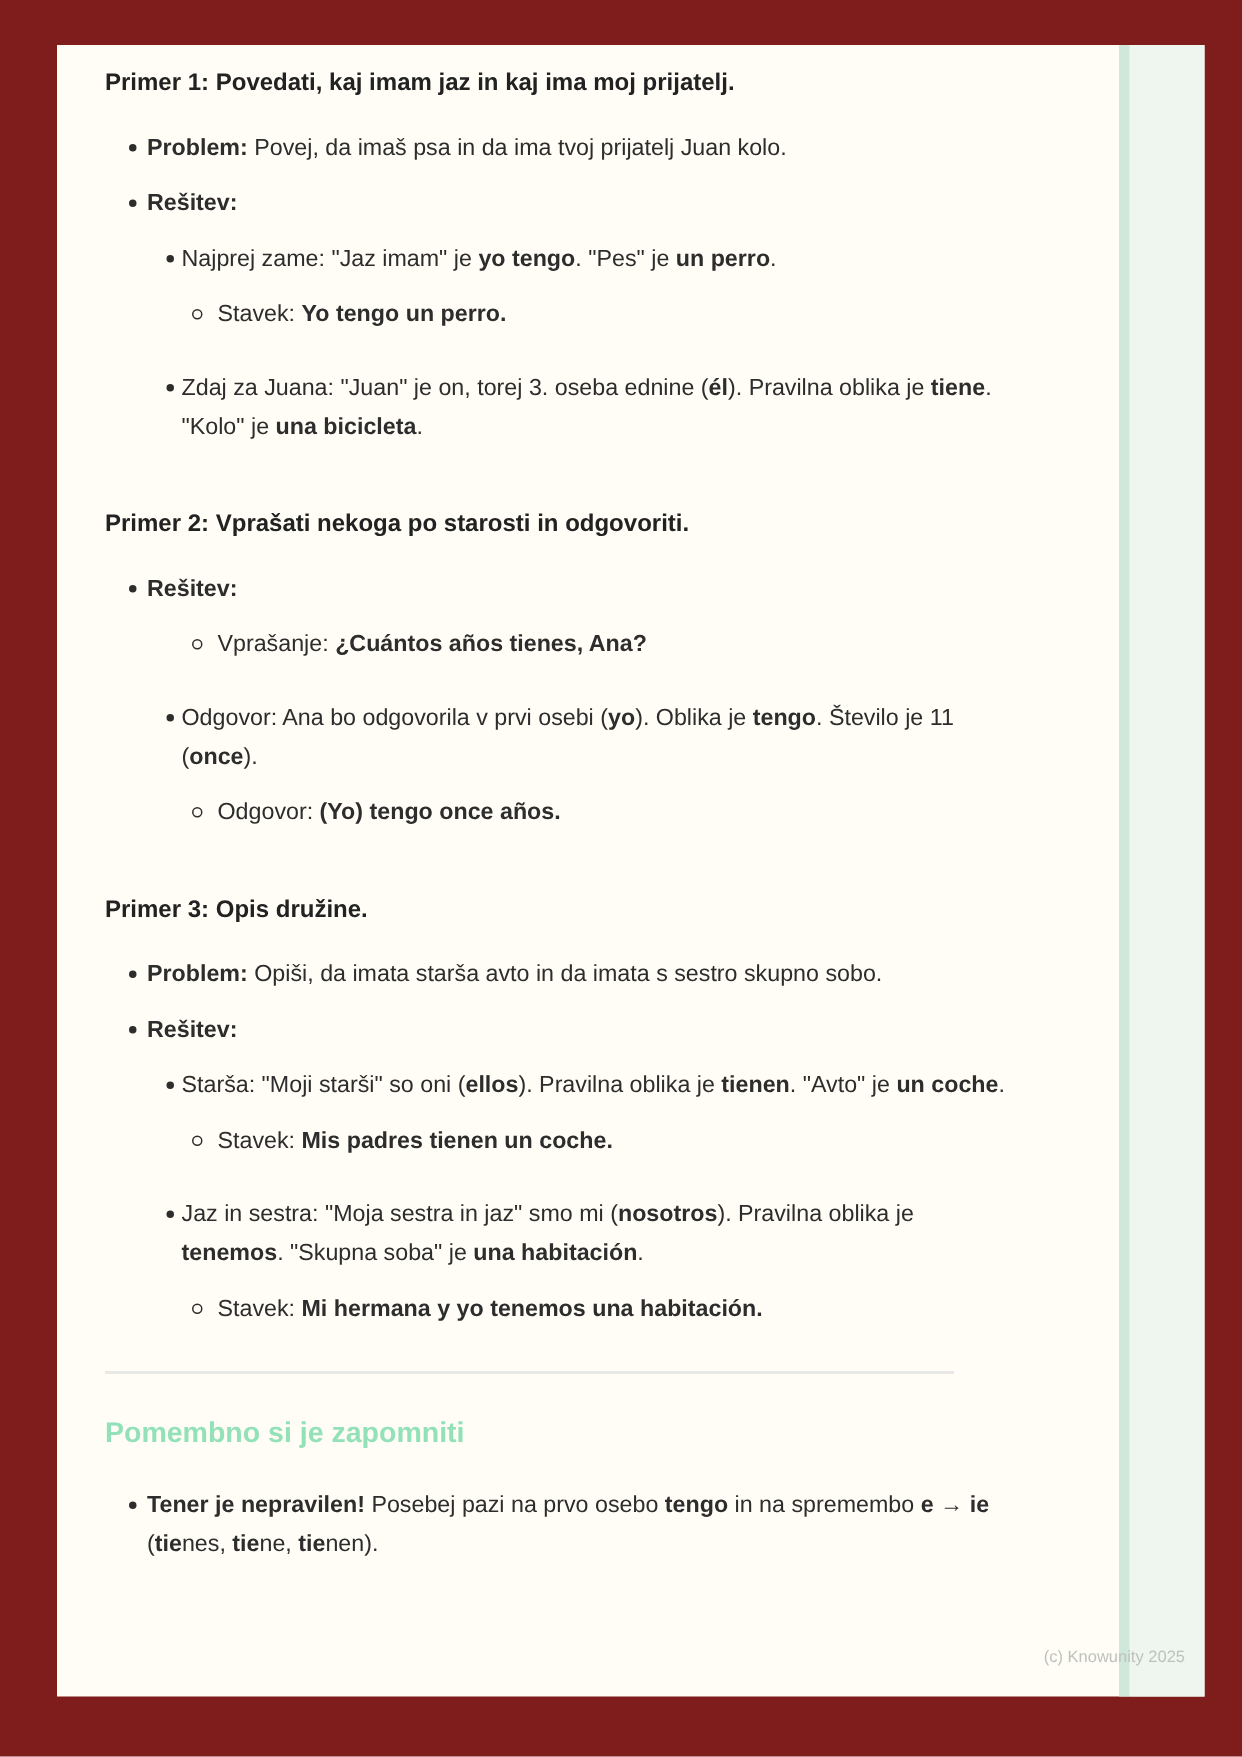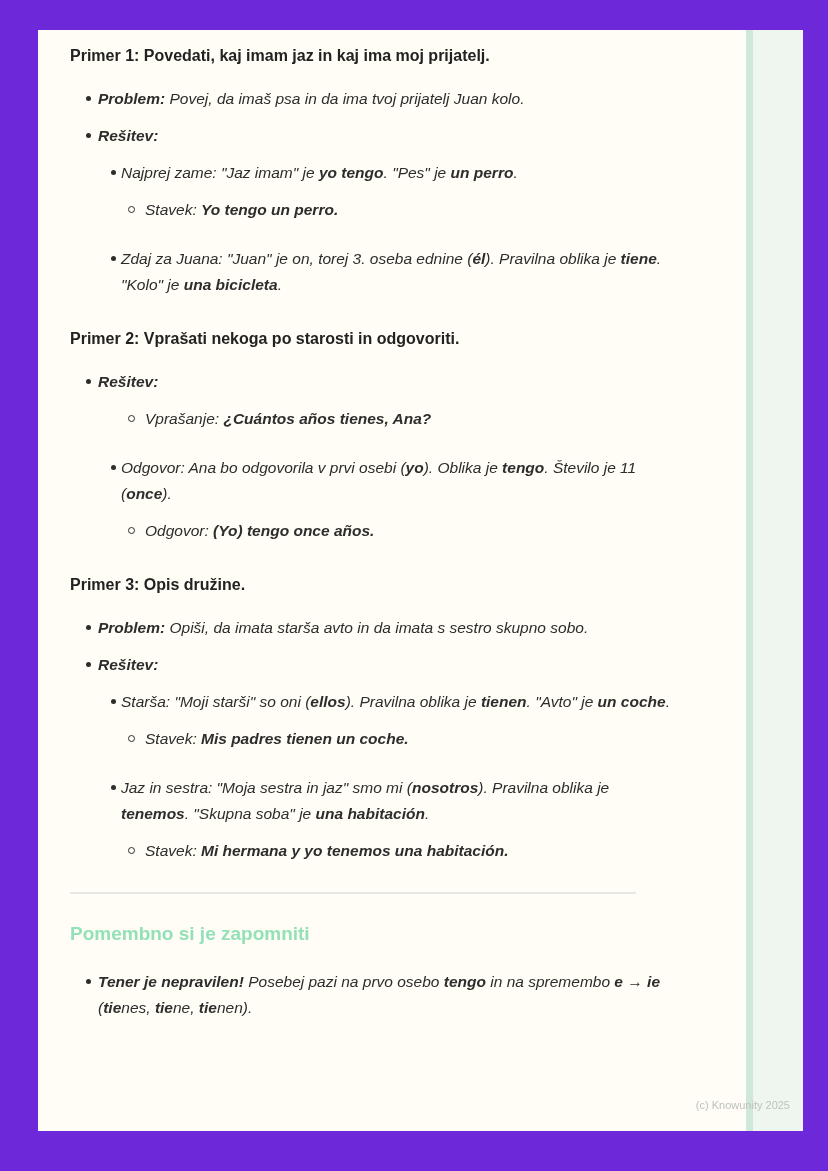--- a/index.html
+++ b/index.html
@@ -3,41 +3,41 @@
 <meta charset="utf-8">
 <style>
   html, body { margin: 0; padding: 0; }
   body {
     width: 828px; height: 1171px;
     background: #ffffff;
     font-family: "Liberation Sans", sans-serif;
     color: #2d2d2d;
     overflow: hidden;
   }
-  .screen { position: relative; width: 828px; height: 1171px; background: #6d28d9; }
+  .screen { position: relative; width: 828px; height: 1171px; background: #7f1d1d; }
 
   .page {
     position: absolute; left: 38px; top: 30px;
     width: 765px; height: 1101px;
     background: #fffdf5;
   }
   .edge-line  { position: absolute; top: 0; bottom: 0; right: 50px; width: 7px;  background: #cfe8da; }
   .edge-panel { position: absolute; top: 0; bottom: 0; right: 0;   width: 50px; background: #eff6ef; }
 
   .content { position: absolute; left: 32px; top: 14px; width: 600px; }
 
-  .h-primer { font-size: 16px; font-weight: 700; line-height: 24px; margin-top: 29px; color: #222; }
+  .h-primer { font-size: 16px; font-weight: 700; line-height: 24px; margin-top: 40px; color: #222; }
   .h-primer:first-child { margin-top: 0; }
 
   .h-section { font-size: 19px; font-weight: 700; line-height: 34px; color: #93e1b8; margin-top: 23px; }
 
   .list { margin-top: 18px; }
   .item { position: relative; margin-bottom: 11px; font-size: 15.5px; line-height: 26px; }
   .item.gap { margin-top: 23px; }
-  .item .txt { display: block; font-style: italic; }
+  .item .txt { display: block; }
   .item b { font-weight: 700; }
 
   .l1 { padding-left: 28px; }
   .l2 { padding-left: 51px; }
   .l3 { padding-left: 75px; margin-top: 2px; }
   .marker { position: absolute; display: inline-block; }
   .l1 .marker { left: 16px; }
   .l2 .marker { left: 41px; }
   .l3 .marker { left: 58px; }
   .marker.disc   { width: 5px; height: 5px; border-radius: 50%; background: #2d2d2d; top: 10px; }

